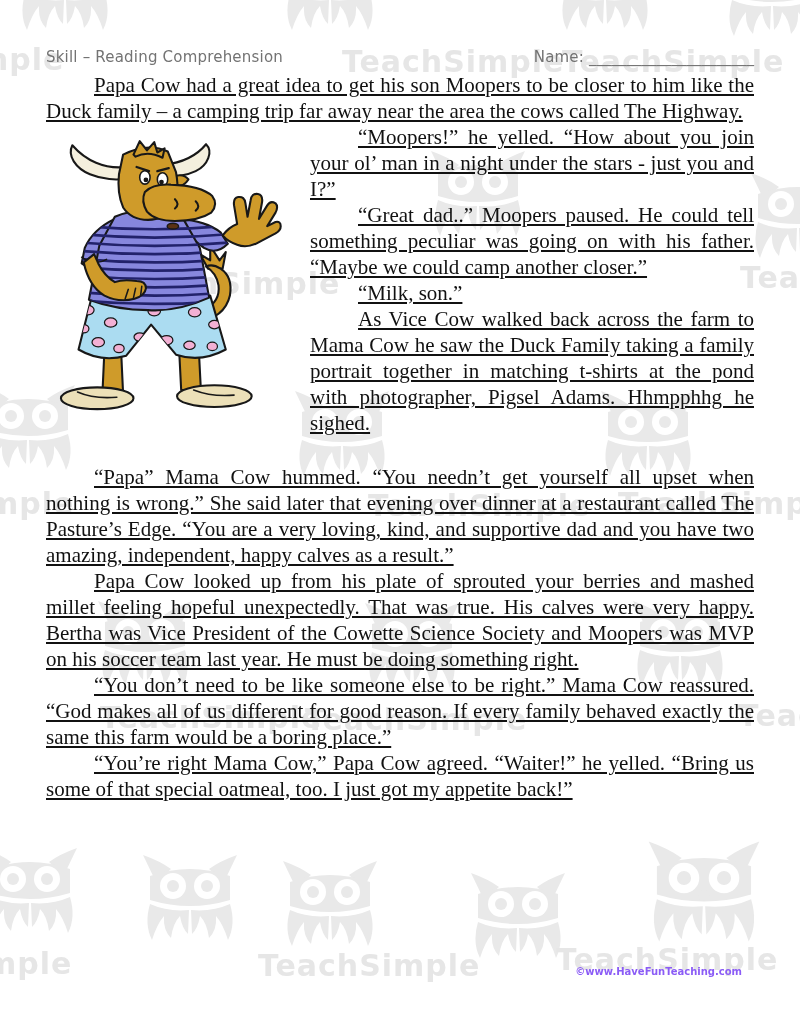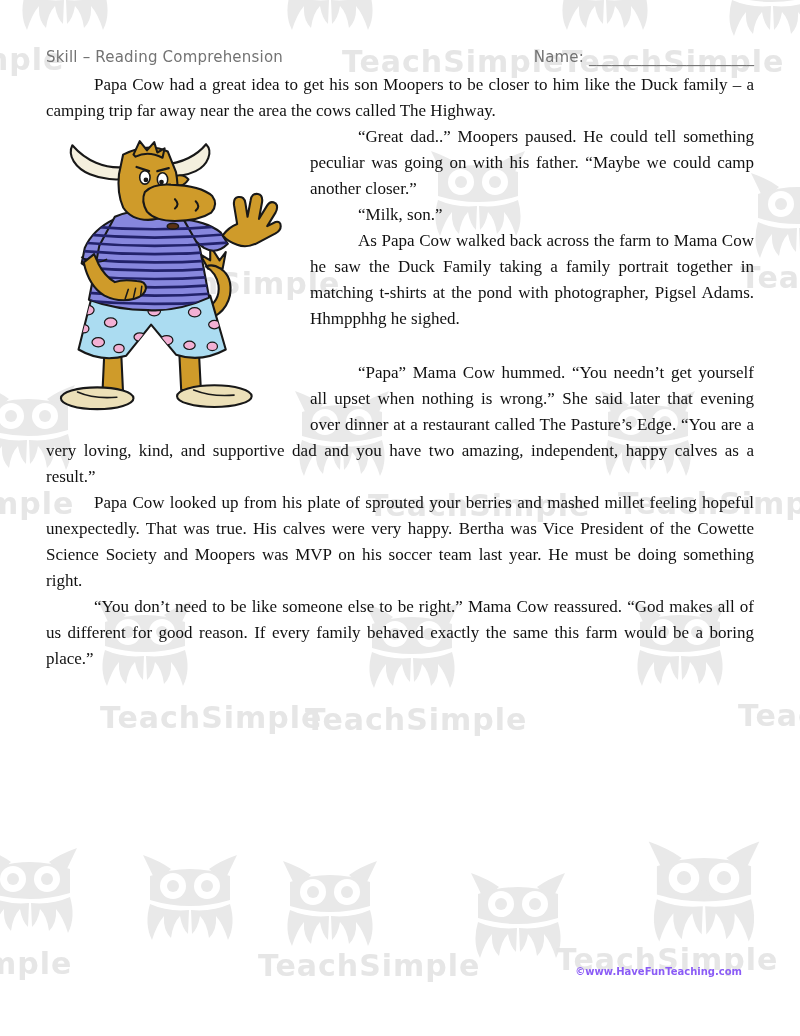--- a/index.html
+++ b/index.html
@@ -19,21 +19,21 @@
   .content { position:relative; z-index:1; }
   .header {
     position:absolute; top:48px; left:46px; right:46px;
     display:flex; justify-content:space-between; align-items:baseline;
     font-family:"DejaVu Sans", sans-serif; font-size:15px; letter-spacing:0.2px; color:#737373;
   }
   .name-group { white-space:nowrap;padding-left:7px; }
   .name-line { letter-spacing:0; }
   .story {
     position:absolute; top:72px; left:46px; right:46px;
-    font-size:17px; line-height:26px; text-align:justify;
+    font-size:21px; line-height:26px; text-align:justify;text-decoration:underline;
   }
   .story p { margin:0; text-indent:48px; }
   .story p.para-gap { margin-top:28px; }
   .cow-float {
     float:left; width:240px; height:282px;
     margin:14px 14px 6px 10px;
   }
   .cow-svg { width:100%; height:100%; display:block; }
   .footer {
     position:absolute; top:966px; right:58px; z-index:1;
@@ -224,23 +224,25 @@
             <circle fill="#181818" stroke="none" cx="101" cy="42.5" r="2.3"></circle>
             <path d="M77,28 L89,32 M97,32 L108,29" stroke-width="2.2"></path>
 
             <path fill="#cf9b2a" d="M85,52 Q93,44 110,45 Q139,46 150,56 Q156,64 149,72 Q137,80 114,80 Q95,80 87,71 Q81,61 85,52 Z"></path>
             <path d="M114,59 Q119,64 114,68 M134,61 Q139,66 134,70" stroke-width="2"></path>
             <ellipse fill="#5a3214" stroke-width="1.4" cx="112" cy="85" rx="5.5" ry="2.8"></ellipse>
           </g>
         </svg>
       </div>
 
+      <p>“Moopers!” he yelled.  “How about you join your ol’ man in a night under the stars - just you and I?”</p>
       <p>“Great dad..” Moopers paused.  He could tell something peculiar was going on with his father.  “Maybe we could camp another closer.”</p>
       <p>“Milk, son.”</p>
-      <p>As Papa Cow walked back across the farm to Mama Cow he saw the Duck Family taking a family portrait together in matching t-shirts at the pond with photographer, Pigsel Adams.  Hhmpphhg he sighed.</p>
+      <p>As Vice Cow walked back across the farm to Mama Cow he saw the Duck Family taking a family portrait together in matching t-shirts at the pond with photographer, Pigsel Adams.  Hhmpphhg he sighed.</p>
       <p class="para-gap">“Papa” Mama Cow hummed.  “You needn’t get yourself all upset when nothing is wrong.”  She said later that evening over dinner at a restaurant called The Pasture’s Edge.  “You are a very loving, kind, and supportive dad and you have two amazing, independent, happy calves as a result.”</p>
       <p>Papa Cow looked up from his plate of sprouted your berries and mashed millet feeling hopeful unexpectedly.  That was true.  His calves were very happy.  Bertha was Vice President of the Cowette Science Society and Moopers was MVP on his soccer team last year.  He must be doing something right.</p>
       <p>“You don’t need to be like someone else to be right.” Mama Cow reassured.  “God makes all of us different for good reason.  If every family behaved exactly the same this farm would be a boring place.”</p>
+      <p>“You’re right Mama Cow,” Papa Cow agreed.  “Waiter!” he yelled.  “Bring us some of that special oatmeal, too.  I just got my appetite back!”</p>
     </div>
 
     <div class="footer">©www.HaveFunTeaching.com</div>
   </div>
 </div>
 
 </body></html>

